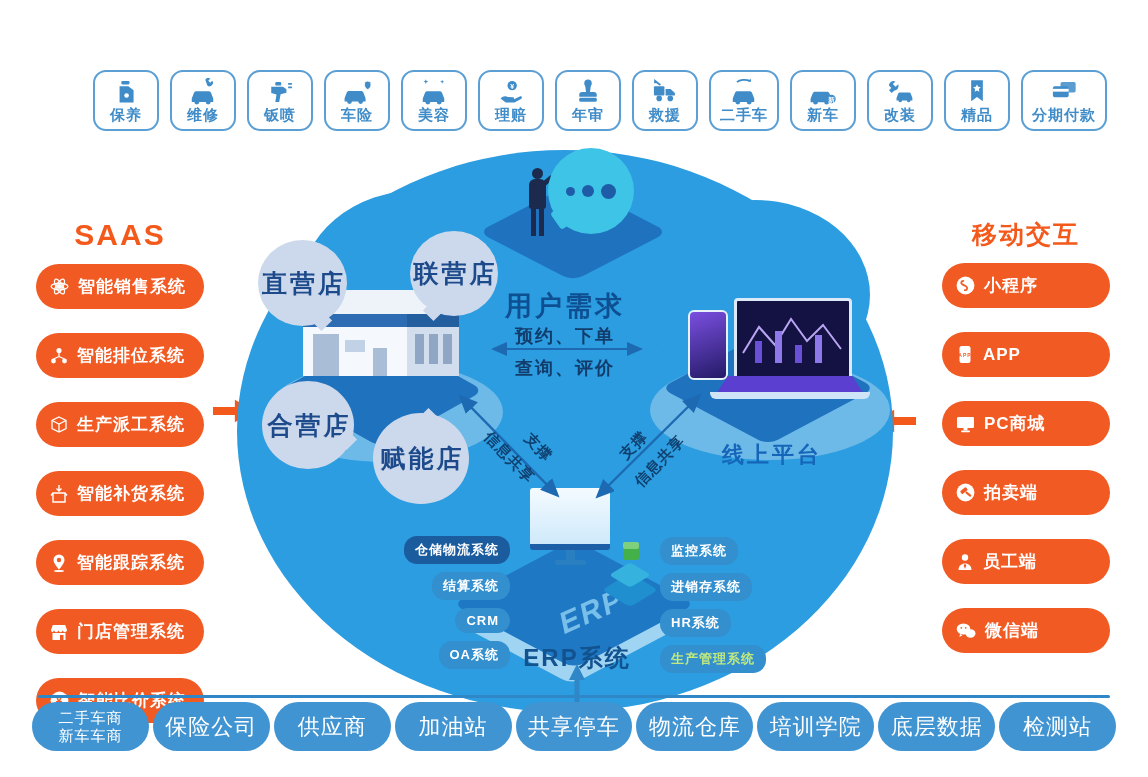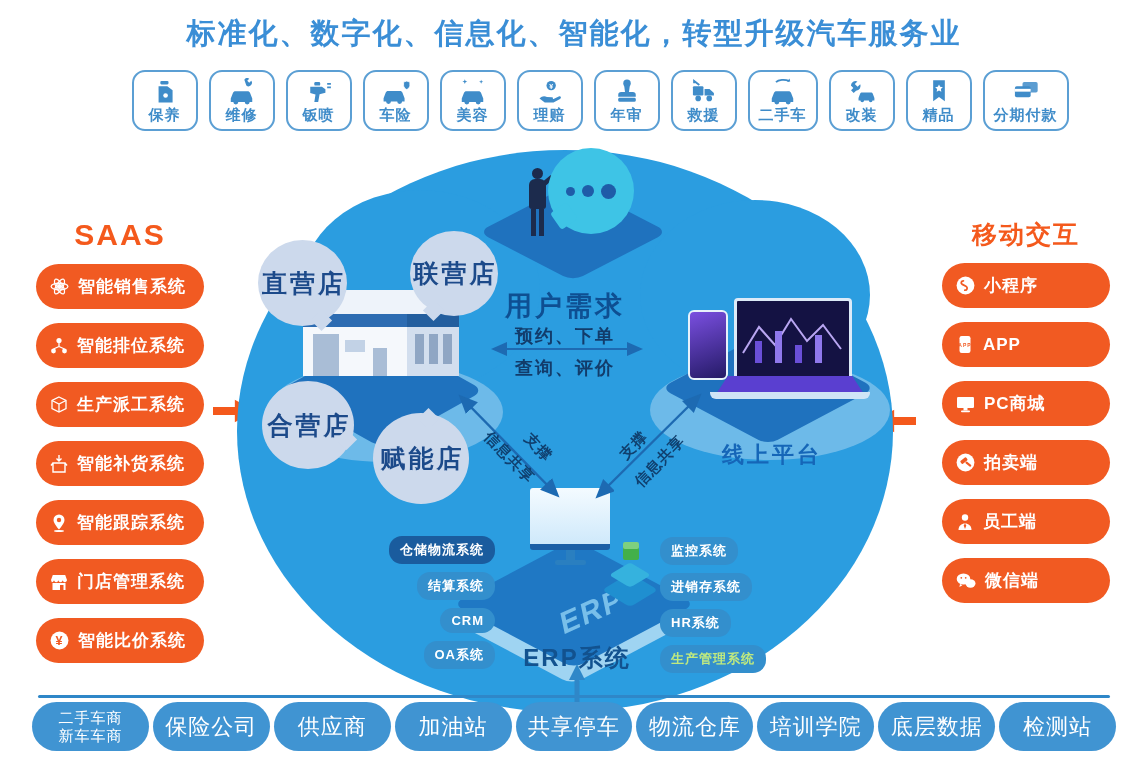--- a/index.html
+++ b/index.html
@@ -13,21 +13,21 @@
   .services{left:80px;top:70px;width:1040px;display:flex;gap:11px;justify-content:center;align-items:stretch;}
   .svc{border:2.5px solid #5b9fd4;border-radius:13px;background:#fff;padding:6px 9px 4px;
        display:flex;flex-direction:column;align-items:center;justify-content:space-between;min-width:44px;}
   .svc .lbl{color:#3f8cc9;font-size:15px;font-weight:700;letter-spacing:1px;white-space:nowrap;}
   .svc svg{display:block;}
   
   .sidecol{width:168px;display:flex;flex-direction:column;align-items:stretch;}
   .sidehead{color:#f4591c;font-weight:700;text-align:center;letter-spacing:2px;margin-bottom:12px;}
   .saas-head{font-size:30px;}
   .mob-head{font-size:25px;}
-  .opill{height:45px;margin-bottom:14px;background:#f15a22;border-radius:23px;color:#fff;
+  .opill{height:45px;margin-bottom:24px;background:#f15a22;border-radius:23px;color:#fff;
          display:flex;align-items:center;gap:8px;padding-left:13px;font-size:17px;font-weight:700;
          letter-spacing:1px;white-space:nowrap;}
   .opill svg{flex:0 0 auto;display:block;}
   .oarrow{width:42px;height:28px;background:#f4591c;
           clip-path:polygon(0 36%,52% 36%,52% 10%,100% 50%,52% 90%,52% 64%,0 64%);}
   
   .blob{left:237px;top:150px;width:656px;height:562px;background:#2b9de0;border-radius:50%;}
   .blob2{left:300px;top:190px;width:240px;height:200px;background:#2b9de0;border-radius:50%;}
   .blob3{left:640px;top:200px;width:230px;height:190px;background:#2b9de0;border-radius:50%;}
   .shadowe{background:rgba(190,222,244,.45);border-radius:50%;}
@@ -79,21 +79,20 @@
 <body>
 
 <svg width="0" height="0" style="position:absolute">
   <defs>
     <path id="car" d="M1.5 14.8l2-5.1C3.9 8.6 4.8 8 5.8 8h11.4c1 0 1.9.6 2.3 1.7l2 5.1V18h-2.4a2.3 2.3 0 0 1-4.6 0H8.5a2.3 2.3 0 0 1-4.6 0H1.5z"></path>
   </defs>
 </svg>
 
 <div id="stage">
 
-  <div class="abs title">标准化、数字化、信息化、智能化，转型升级汽车服务业</div>
 
   <div class="abs services">
     <div class="svc">
       <span>
           <svg width="30" height="28" viewBox="0 0 24 24" fill="#3f8cc9">
             <rect x="8" y="2.5" width="7" height="3" rx="1"></rect>
             <path d="M6.5 7h7.5l4.5 3.6V21h-12z"></path>
             <circle cx="12.5" cy="15" r="2" fill="#fff"></circle>
           </svg>
         </span>
@@ -170,20 +169,30 @@
     </div>
     <div class="svc">
       <span>
           <svg width="30" height="28" viewBox="0 0 24 24" fill="#3f8cc9">
             <use href="#car" transform="translate(1 4) scale(.92)"></use>
             <path d="M6 3.5a7 3.5 0 0 1 11-1" stroke="#3f8cc9" stroke-width="1.6" fill="none"></path>
             <path d="M17.6 0.5l.6 2.6-2.6.4z"></path>
           </svg>
         </span>
       <span class="lbl">二手车</span>
+    </div>
+    <div class="svc">
+      <span>
+          <svg width="30" height="28" viewBox="0 0 24 24" fill="#3f8cc9">
+            <use href="#car" transform="scale(.9) translate(0 5)"></use>
+            <circle cx="19.3" cy="18" r="3.6"></circle>
+            <text x="19.3" y="20.4" text-anchor="middle" font-size="5.5" fill="#fff" font-weight="bold">新</text>
+          </svg>
+        </span>
+      <span class="lbl">新车</span>
     </div>
     <div class="svc">
       <span>
           <svg width="30" height="28" viewBox="0 0 24 24" fill="#3f8cc9">
             <path d="M2.5 6.5a4 4 0 0 1 5.6-3.6L5.8 5.2l2.4 2.4 2.3-2.3a4 4 0 0 1-3.6 5.6l-2 2-2.3-2.3 2-2z"></path>
             <use href="#car" transform="translate(8 7) scale(.68)"></use>
           </svg>
         </span>
       <span class="lbl">改装</span>
     </div>
@@ -447,21 +456,21 @@
     </div>
   <div class="abs bubble tail-r" style="left:262px;top:381px;width:89px;height:88px;">
       <span>合营店</span>
     </div>
   <div class="abs bubble tail-t" style="left:373px;top:413px;width:93px;height:91px;">
       <span>赋能店</span>
     </div>
 
   <div class="abs online" style="left:722px;top:440px;">线上平台</div>
 
-  <div class="abs tags-l" style="left:330px;top:536px;width:165px;">
+  <div class="abs tags-l" style="left:345px;top:536px;width:165px;">
     <span class="tag tag-dark">仓储物流系统</span>
     <span class="tag">结算系统</span>
     <span class="tag">CRM</span>
     <span class="tag">OA系统</span>
   </div>
   <div class="abs tags-r" style="left:660px;top:537px;width:165px;">
     <span class="tag">监控系统</span>
     <span class="tag">进销存系统</span>
     <span class="tag">HR系统</span>
     <span class="tag tag-green">生产管理系统</span>

